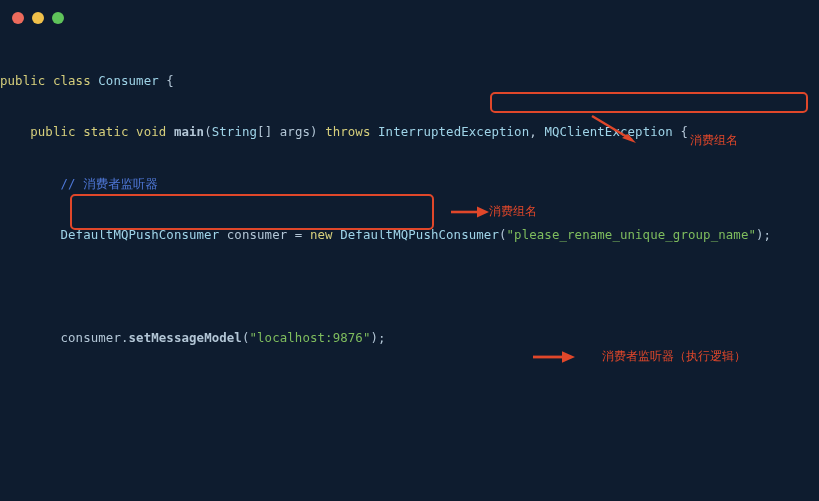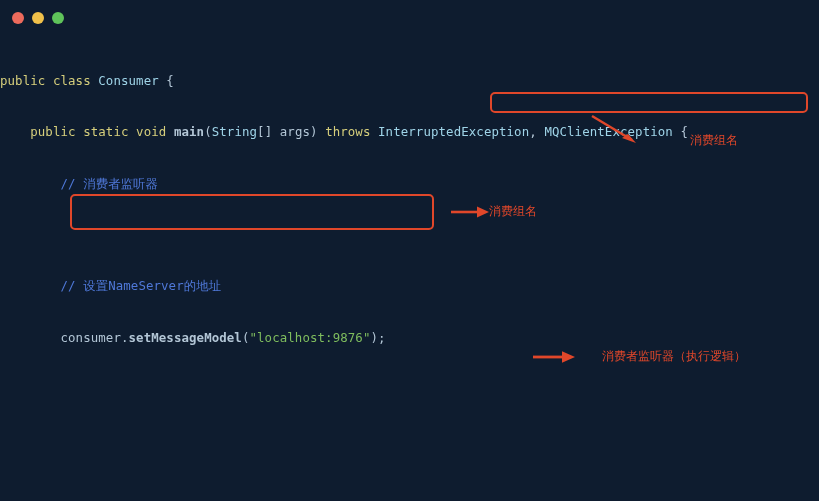--- a/index.html
+++ b/index.html
@@ -96,22 +96,22 @@
       <span class="dot red"></span>
       <span class="dot yellow"></span>
       <span class="dot green"></span>
     </div>
   </div>
 
   <div id="code">
     <div class="ln"><span class="kw">public</span> <span class="kw">class</span> <span class="type">Consumer</span> <span class="id">{</span></div>
     <div class="ln"><span class="id">    </span><span class="kw">public</span> <span class="kw">static</span> <span class="kw">void</span> <span class="fn">main</span><span class="id">(</span><span class="type">String</span><span class="id">[] args) </span><span class="kw">throws</span> <span class="type">InterruptedException</span><span class="id">, </span><span class="type">MQClientException</span><span class="id"> {</span></div>
     <div class="ln"><span class="cmt">        // 消费者监听器</span></div>
+    <div class="ln"><span class="id">        </span><span class="type">DefaultMQPushConsumer</span><span class="id"> consumer = </span><span class="kw">new</span> <span class="type">DefaultMQPushConsumer</span><span class="id">(</span><span class="str">"please_rename_unique_group_name"</span><span class="id">);</span></div>
     <div class="ln blank"> </div>
-    <div class="ln"><span class="cmt">        // 设置NameServer的地址</span></div>
     <div class="ln"><span class="id">        consumer.</span><span class="fn">setMessageModel</span><span class="id">(</span><span class="str">"localhost:9876"</span><span class="id">);</span></div>
     
     
     
     
     
     
     
     
     

